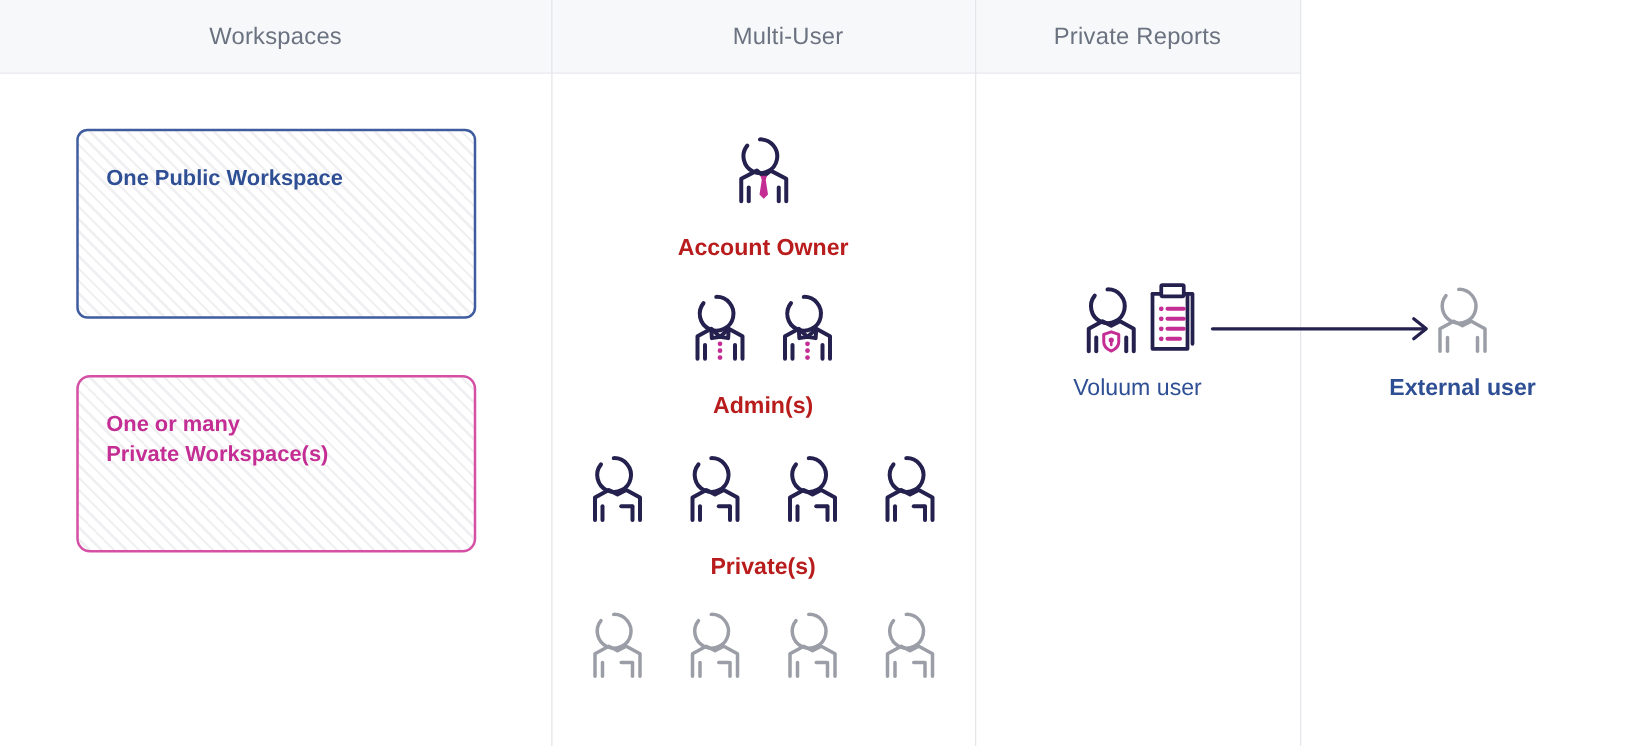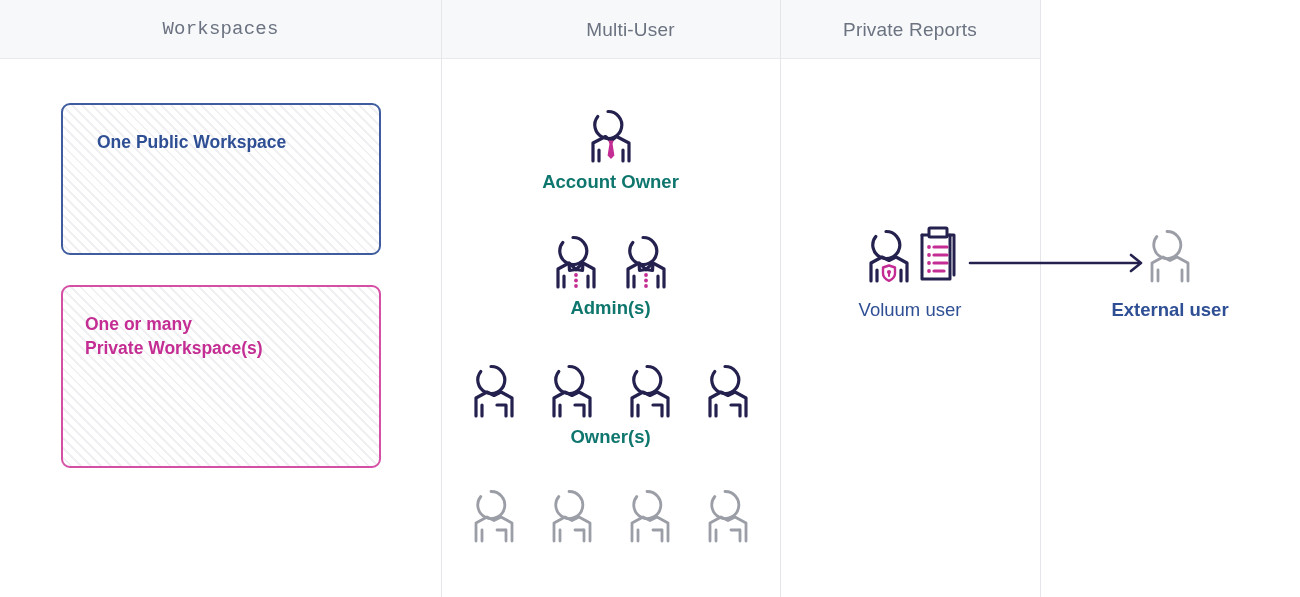--- a/index.html
+++ b/index.html
@@ -30,21 +30,21 @@
     top: 0;
     height: 59px;
     line-height: 59px;
     text-align: center;
     font-size: 19px;
     color: #6b7280;
     letter-spacing: 0.2px;
     font-weight: 400;
     white-space: nowrap;
   }
-  #header-workspaces { left: 0;   width: 441px; font-family: Liberation Mono, monospace; }
+  #header-workspaces { left: 0;   width: 441px; }
   #header-multiuser  { left: 441px; width: 339px; margin-left: 20px; }
   #header-reports    { left: 780px; width: 260px; }
 
   
   .divider {
     position: absolute;
     top: 0;
     width: 1px;
     height: 597px;
     background: #e4e6ea;
@@ -71,44 +71,45 @@
     font-size: 17.5px;
     font-weight: bold;
     line-height: 1.35;
     white-space: pre-line;
   }
   #workspace-public {
     left: 61px; top: 103px;
     width: 320px; height: 152px;
     border-color: #3f5d9e;
   }
-  #workspace-public .workspace-label { color: #2f4f95; margin-left: 12px; }
+  #workspace-public .workspace-label { color: #2f4f95; }
   #workspace-private {
-    left: 61px; top: 285px;
-    width: 320px; height: 183px;
+    left: 61px; top: 300px;
+    width: 320px; height: 142px;
     border-color: #d54fa4;
+    border-radius: 11px;
   }
   #workspace-private .workspace-label { color: #c42d93; }
 
   
   .group {
     position: absolute;
     text-align: center;
   }
   .group-icons {
     display: flex;
     justify-content: center;
     align-items: flex-end;
     gap: 0px;
   }
   .group-label {
     font-size: 18.5px;
     font-weight: bold;
-    color: #0f766e;
-    margin-top: 6px;
+    color: #b91c1c;
+    margin-top: 22px;
     white-space: nowrap;
   }
 
   #group-owner    { left: 441px; top: 105px; width: 339px; }
   #group-admins   { left: 441px; top: 231px; width: 339px; }
   #group-workers  { left: 441px; top: 360px; width: 339px; }
   #group-readonly { left: 441px; top: 485px; width: 339px; }
 
   .person-slot { width: 70px; display: flex; justify-content: center; }
   .person-slot.wide { width: 78px; }
@@ -257,21 +258,21 @@
     <div class="person-slot wide">
       <svg width="54" height="60" viewBox="0 0 54 60">
         <path d="M24 6.5 A13.5 13.5 0 1 1 13.8 11.5" fill="none" stroke="#24214f" stroke-width="3.2" stroke-linecap="round"></path>
         <path d="M9 56 V38 L20 32 L27 35.5 L34 32 L45 38 V56" fill="none" stroke="#24214f" stroke-width="3.2" stroke-linejoin="round" stroke-linecap="round"></path>
         <line x1="15" y1="45" x2="15" y2="56" stroke="#24214f" stroke-width="3.2" stroke-linecap="round"></line>
         <line x1="39" y1="45" x2="39" y2="56" stroke="#24214f" stroke-width="3.2" stroke-linecap="round"></line>
         <line x1="30" y1="45" x2="38" y2="45" stroke="#24214f" stroke-width="3.2" stroke-linecap="round"></line>
       </svg>
     </div>
   </div>
-  <div class="group-label">Owner(s)</div>
+  <div class="group-label">Private(s)</div>
 </div>
 
 <div class="group" id="group-readonly">
   <div class="group-icons">
     <div class="person-slot wide">
       <svg width="54" height="60" viewBox="0 0 54 60">
         <path d="M24 6.5 A13.5 13.5 0 1 1 13.8 11.5" fill="none" stroke="#9b9ea6" stroke-width="2.8" stroke-linecap="round"></path>
         <path d="M9 56 V38 L20 32 L27 35.5 L34 32 L45 38 V56" fill="none" stroke="#9b9ea6" stroke-width="2.8" stroke-linejoin="round" stroke-linecap="round"></path>
         <line x1="15" y1="45" x2="15" y2="56" stroke="#9b9ea6" stroke-width="2.8" stroke-linecap="round"></line>
         <line x1="39" y1="45" x2="39" y2="56" stroke="#9b9ea6" stroke-width="2.8" stroke-linecap="round"></line>

